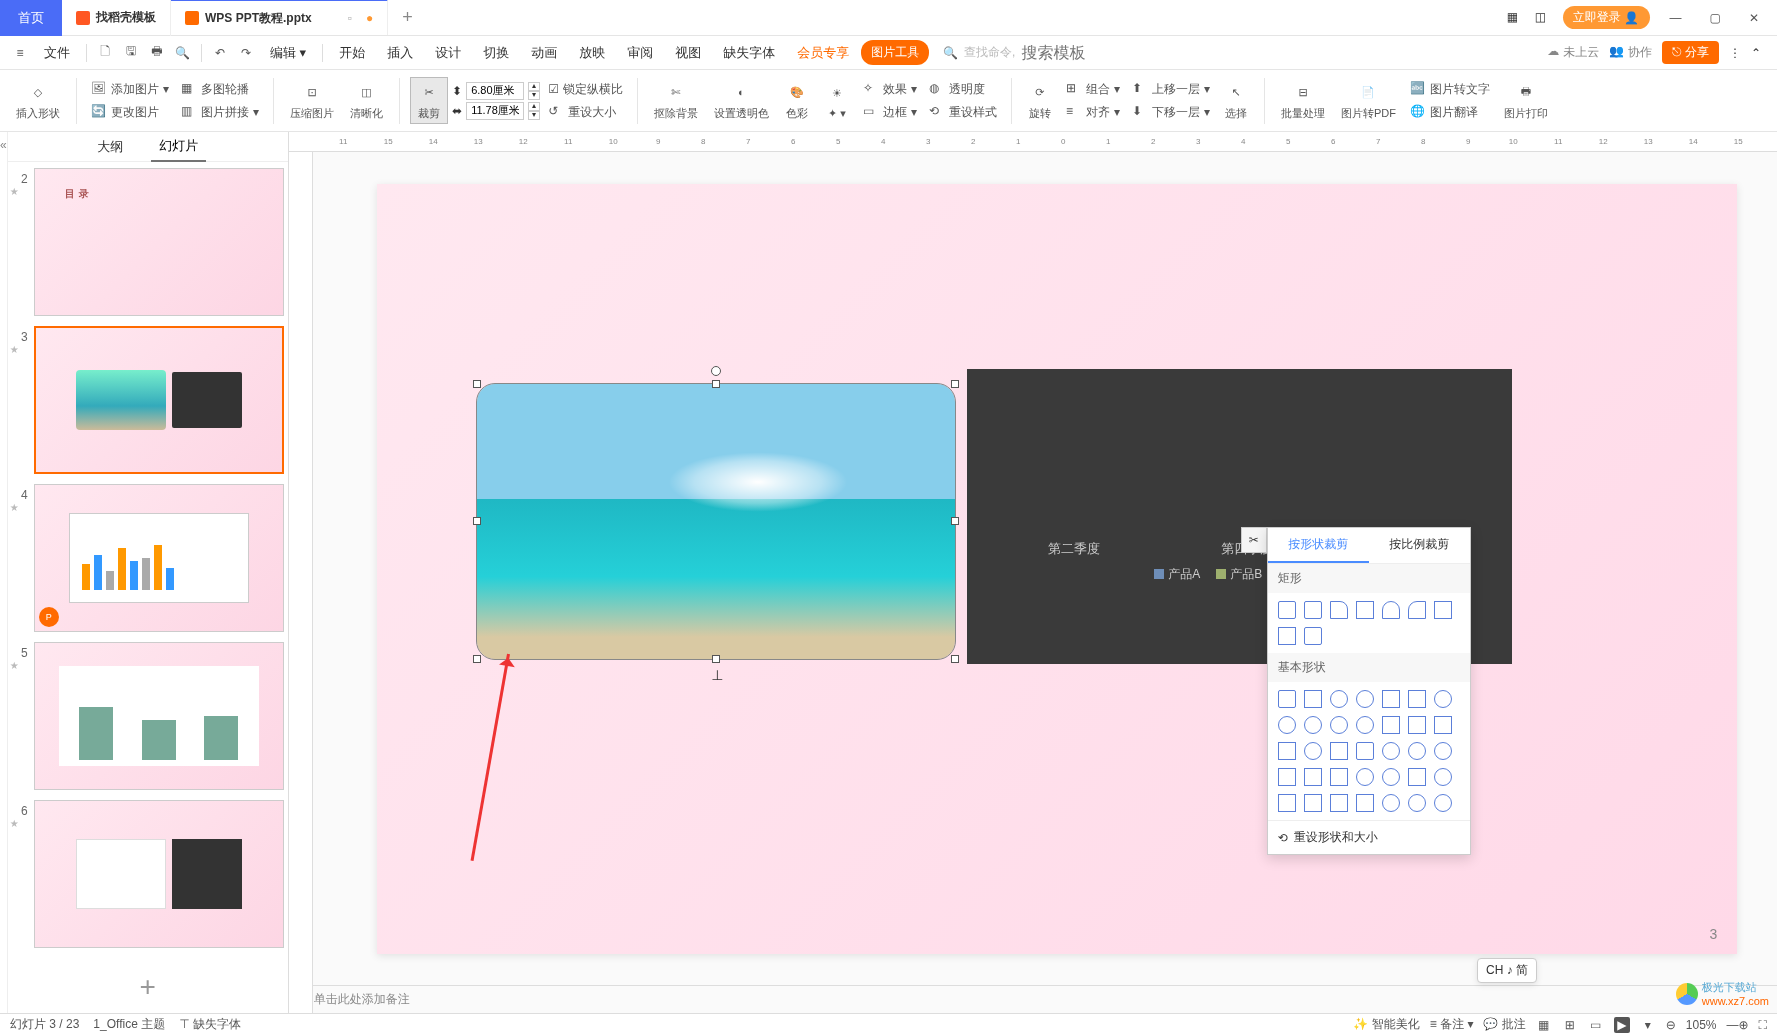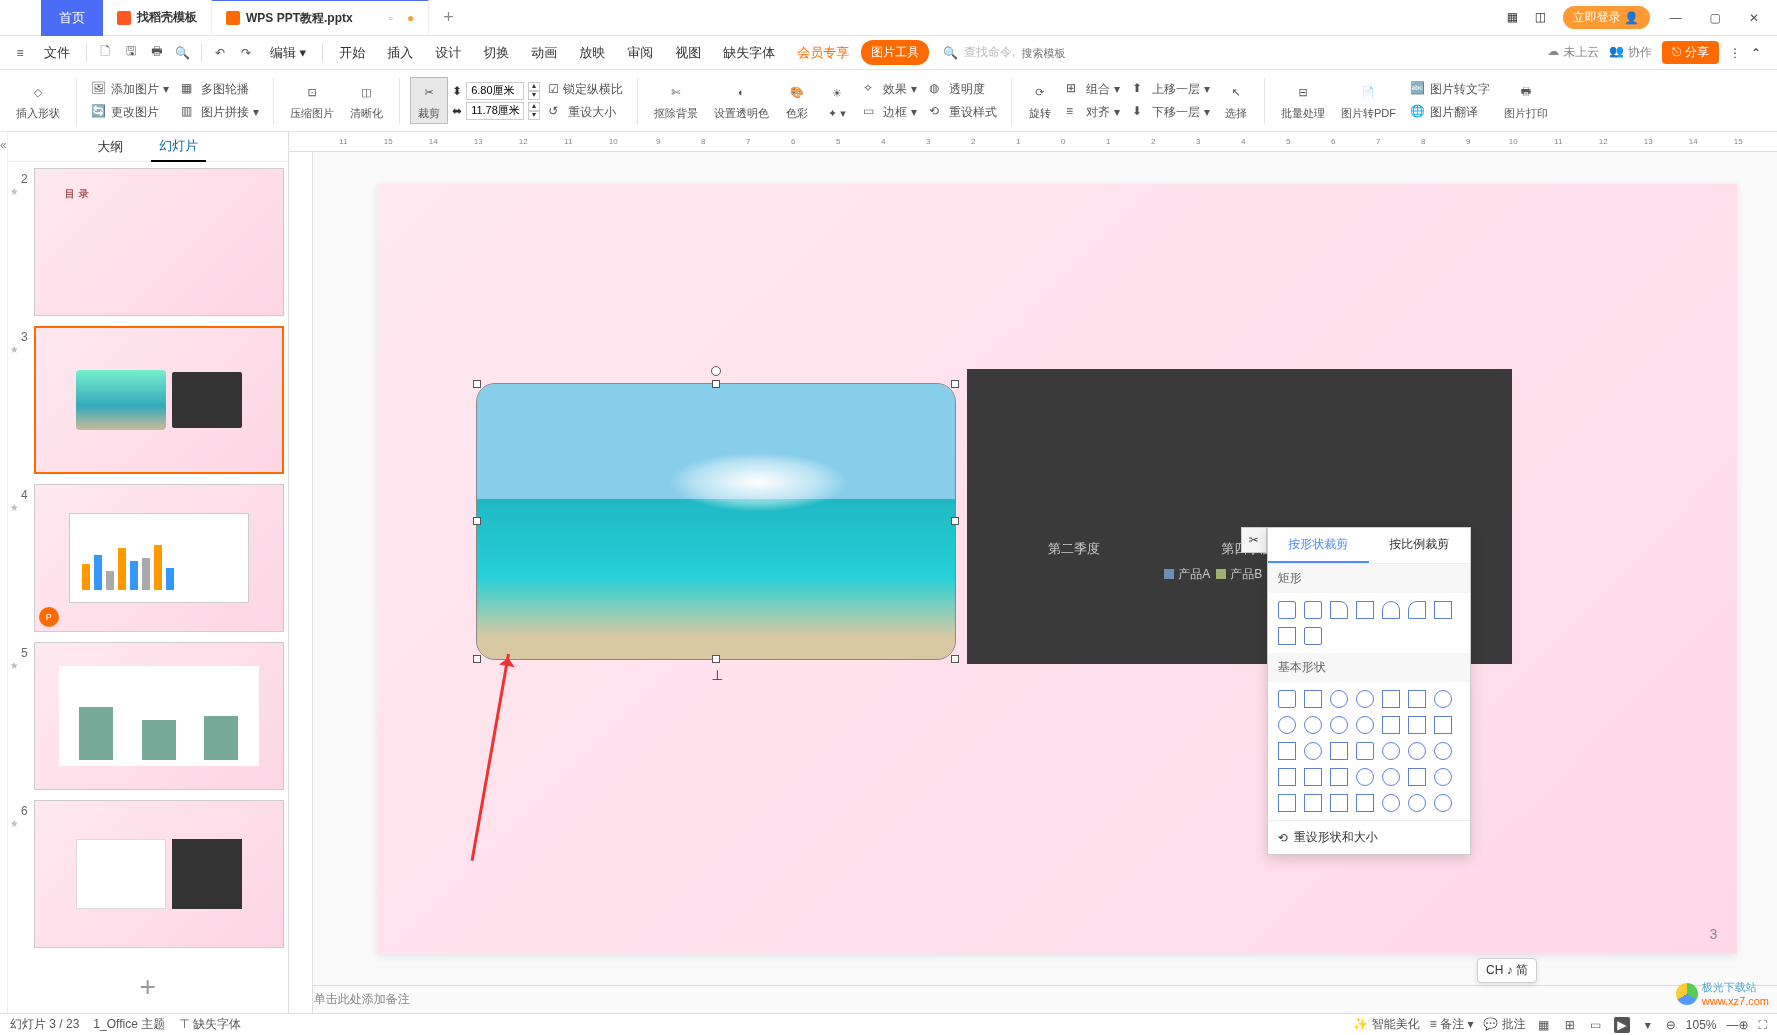--- a/index.html
+++ b/index.html
@@ -1,54 +1,54 @@
 <!DOCTYPE html>
 <html><head>
 <meta charset="utf-8">
 <style>
 * { margin:0; padding:0; box-sizing:border-box; font-family:"Microsoft YaHei",Arial,sans-serif; }
 body { width:1777px; height:1035px; background:#fff; overflow:hidden; font-size:12px; color:#333; transform-origin:0 0; }
 .titlebar { height:36px; display:flex; align-items:center; background:#fff; border-bottom:1px solid #e5e5e5; }
-.tab-home { background:#4a6cf7; color:#fff; padding:0 18px; height:36px; display:flex; align-items:center; font-size:13px;margin-left:41px; }
+.tab-home { background:#4a6cf7; color:#fff; padding:0 18px; height:36px; display:flex; align-items:center; font-size:13px; }
 .tab-doc { display:flex; align-items:center; padding:0 14px; height:36px; gap:6px; border-right:1px solid #eee;font-weight:bold; }
 .tab-doc.active { background:#fff; border-top:2px solid #4a6cf7; margin-top:-1px; }
 .tab-doc .ico { width:14px; height:14px; background:#ff5722; border-radius:2px; display:inline-block; }
 .tab-doc .ico.p { background:#ff6a00; }
 .tab-add { padding:0 14px; color:#888; font-size:18px; }
 .spacer { flex:1; }
 .title-right { display:flex; align-items:center; gap:12px; padding-right:10px; }
 .title-right .ic { width:16px; height:16px; display:inline-block; }
 .btn-login { background:#ff9933; color:#fff; padding:3px 10px; border-radius:12px; display:flex; align-items:center; gap:4px; font-size:12px; }
 .winbtn { padding:4px 8px; color:#555; }
 .menubar { height:34px; display:flex; align-items:center; padding:0 8px; gap:2px; border-bottom:1px solid #e5e5e5; }
 .mb-ico { width:24px; height:24px; display:flex; align-items:center; justify-content:center; color:#555; }
 .mb-sep { width:1px; height:18px; background:#ddd; margin:0 4px; }
 .mb-item { padding:6px 10px; font-size:13px; color:#333; }
 .mb-item.active { color:#ff6a00; }
 .mb-pill { background:#ff6a00; color:#fff; padding:4px 10px; border-radius:12px; }
 .mb-search { flex:1; display:flex; align-items:center; gap:6px; color:#aaa; margin-left:12px; }
-.mb-search input { border:none; outline:none; width:140px; font-size:11px; }
+.mb-search input { border:none; outline:none; width:140px; font-size:16px; }
 .mb-right { display:flex; align-items:center; gap:10px; padding-right:8px; }
 .btn-share { background:#ff6a00; color:#fff; padding:3px 10px; border-radius:4px; }
 .ribbon { height:62px; display:flex; align-items:center; padding:0 10px; gap:4px; border-bottom:1px solid #e5e5e5; overflow:hidden; }
 .rgrp { display:flex; flex-direction:column; align-items:center; gap:2px; padding:2px 6px; font-size:11px; color:#555; }
 .rgrp .ric { width:24px; height:24px; display:flex; align-items:center; justify-content:center; }
 .rline { display:flex; align-items:center; gap:4px; font-size:12px; color:#555; padding:2px 4px; }
 .rline .ric2 { width:16px; height:16px; display:inline-block; }
 .rsep { width:1px; height:46px; background:#e5e5e5; margin:0 6px; }
 .rstack { display:flex; flex-direction:column; gap:2px; }
 .dimbox { display:flex; align-items:center; gap:4px; }
 .dimbox input { width:58px; height:18px; border:1px solid #ccc; font-size:11px; padding:0 4px; }
 .spinbtn { display:flex; flex-direction:column; }
 .spinbtn span { width:12px; height:9px; display:flex; align-items:center; justify-content:center; font-size:8px; border:1px solid #ccc; line-height:1; }
 .body-area { display:flex; height:calc(100% - 36px - 34px - 62px - 22px); }
 .left-panel { width:293px; border-right:1px solid #ddd; display:flex; flex-direction:column; background:#fff; }
 .lp-tabs { height:30px; display:flex; align-items:center; justify-content:center; gap:20px; border-bottom:1px solid #eee; font-size:13px; }
 .lp-tabs span { padding:5px 8px; }
-.lp-tabs .act { border-bottom:2px solid #000000; color:#0369a1; }
+.lp-tabs .act { border-bottom:2px solid #737373; color:#000000; }
 .thumbs { flex:1; overflow-y:auto; padding:6px 4px 6px 2px; }
 .thumb-row { display:flex; gap:6px; margin-bottom:10px; }
 .thumb-num { width:18px; text-align:right; font-size:12px; color:#666; padding-top:4px; }
 .thumb-star { font-size:10px; color:#bbb; }
 .thumb { width:250px; height:148px; border:1px solid #ccc; background:linear-gradient(135deg,#ffe8f0,#fdd6e4); position:relative; }
 .thumb.sel { border:2px solid #ff6a00; }
 .thumb-inner { position:absolute; inset:8px; display:flex; gap:6px; align-items:center; justify-content:center; }
 .minichart { width:70px; height:56px; background:#333; border-radius:2px; }
 .thumb-add { text-align:center; font-size:28px; color:#999; padding:10px; }
 .canvas-area { flex:1; position:relative; background:#fafafa; display:flex; flex-direction:column; }
@@ -62,21 +62,21 @@
 .handle { position:absolute; width:8px; height:8px; background:#fff; border:1px solid #555; }
 .rot { position:absolute; left:50%; top:-18px; width:10px; height:10px; border:1px solid #555; border-radius:50%; background:#fff; transform:translateX(-50%); }
 .arrow-anno { position:absolute; left:130px; top:470px; width:3px; height:210px; background:#e33; transform:rotate(10deg); transform-origin:top; }
 .arrow-anno::before { content:""; position:absolute; top:-4px; left:-6px; border:8px solid transparent; border-bottom-color:#e33; }
 .chart-box { position:absolute; left:590px; top:185px; width:545px; height:295px; background:#3a3a3a; }
 .chart-title { color:#fff; text-align:center; font-size:28px; padding:8px; font-weight:bold; }
 .chart-bars { display:flex; align-items:flex-end; justify-content:space-around; height:165px; padding:0 20px; }
 .bargroup { display:flex; gap:3px; align-items:flex-end; }
 .bar { width:18px; }
 .chart-xlabels { display:flex; justify-content:space-around; color:#ccc; font-size:13px; padding:6px 20px 2px; }
-.chart-legend { display:flex; justify-content:center; gap:6px; color:#ccc; font-size:12px; padding-top:6px; }
+.chart-legend { display:flex; justify-content:center; gap:16px; color:#ccc; font-size:12px; padding-top:6px; }
 .lgd { display:flex; align-items:center; gap:4px; }
 .lgd i { width:10px; height:10px; display:inline-block; }
 .page-num { position:absolute; right:20px; bottom:12px; font-size:14px; color:#888; }
 .crop-popup { position:absolute; left:978px; top:395px; width:204px; background:#fff; border:1px solid #ccc; box-shadow:0 4px 12px rgba(0,0,0,.15); z-index:20; }
 .crop-icon-btn { position:absolute; left:952px; top:395px; width:26px; height:26px; background:#f5f5f5; border:1px solid #ccc; display:flex; align-items:center; justify-content:center; z-index:20; }
 .cp-tabs { display:flex; border-bottom:1px solid #eee; }
 .cp-tabs span { flex:1; text-align:center; padding:8px 4px; font-size:12px; }
 .cp-tabs .act { color:#4a8cff; border-bottom:2px solid #4a8cff; }
 .cp-section { padding:6px 10px; font-size:12px; color:#666; background:#f7f7f7; }
 .cp-grid { display:flex; flex-wrap:wrap; gap:8px; padding:8px 10px; }

